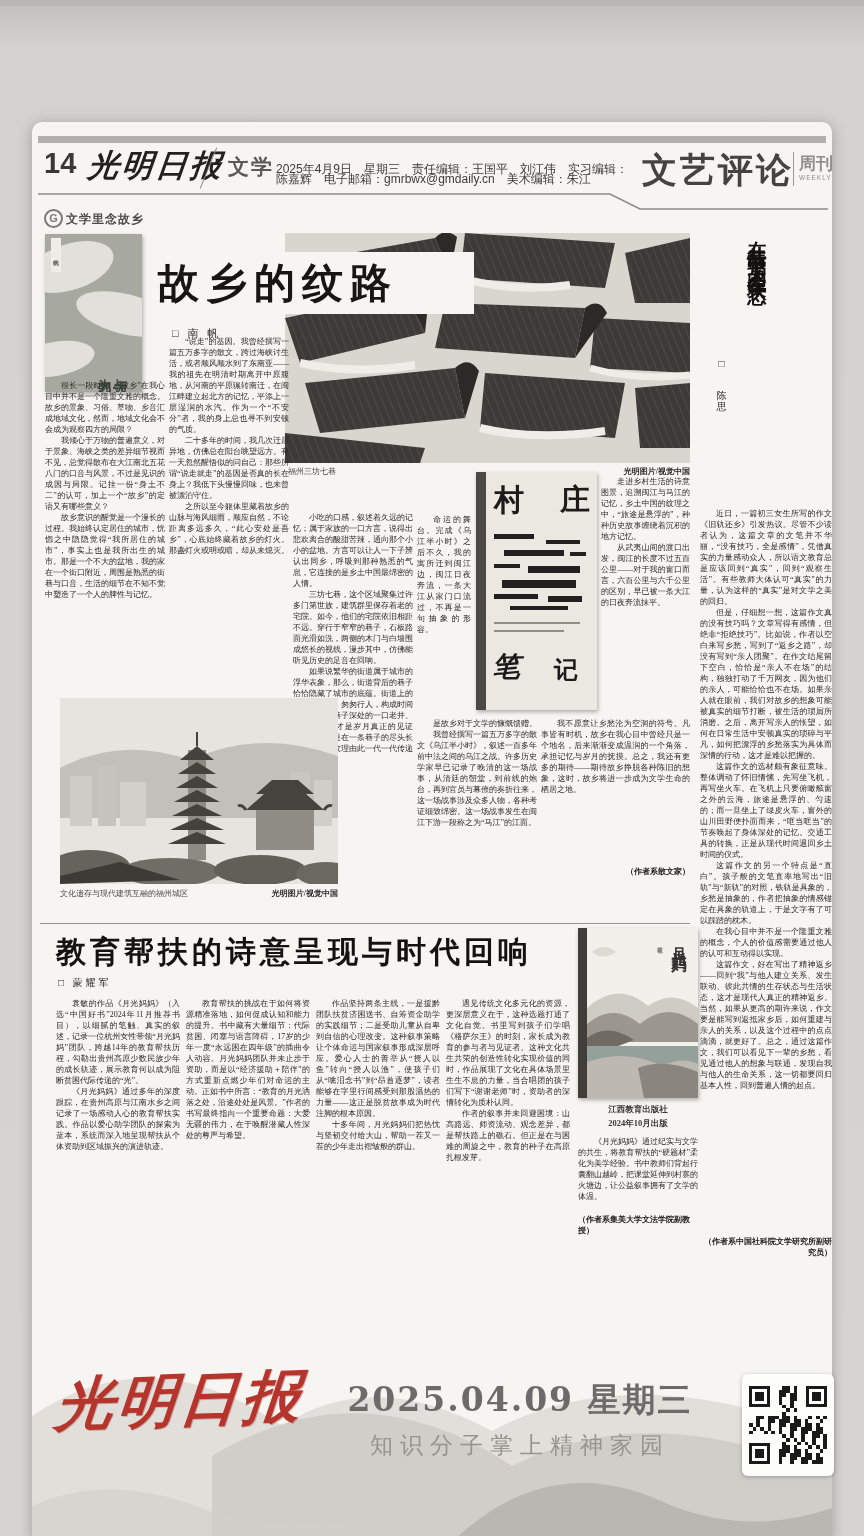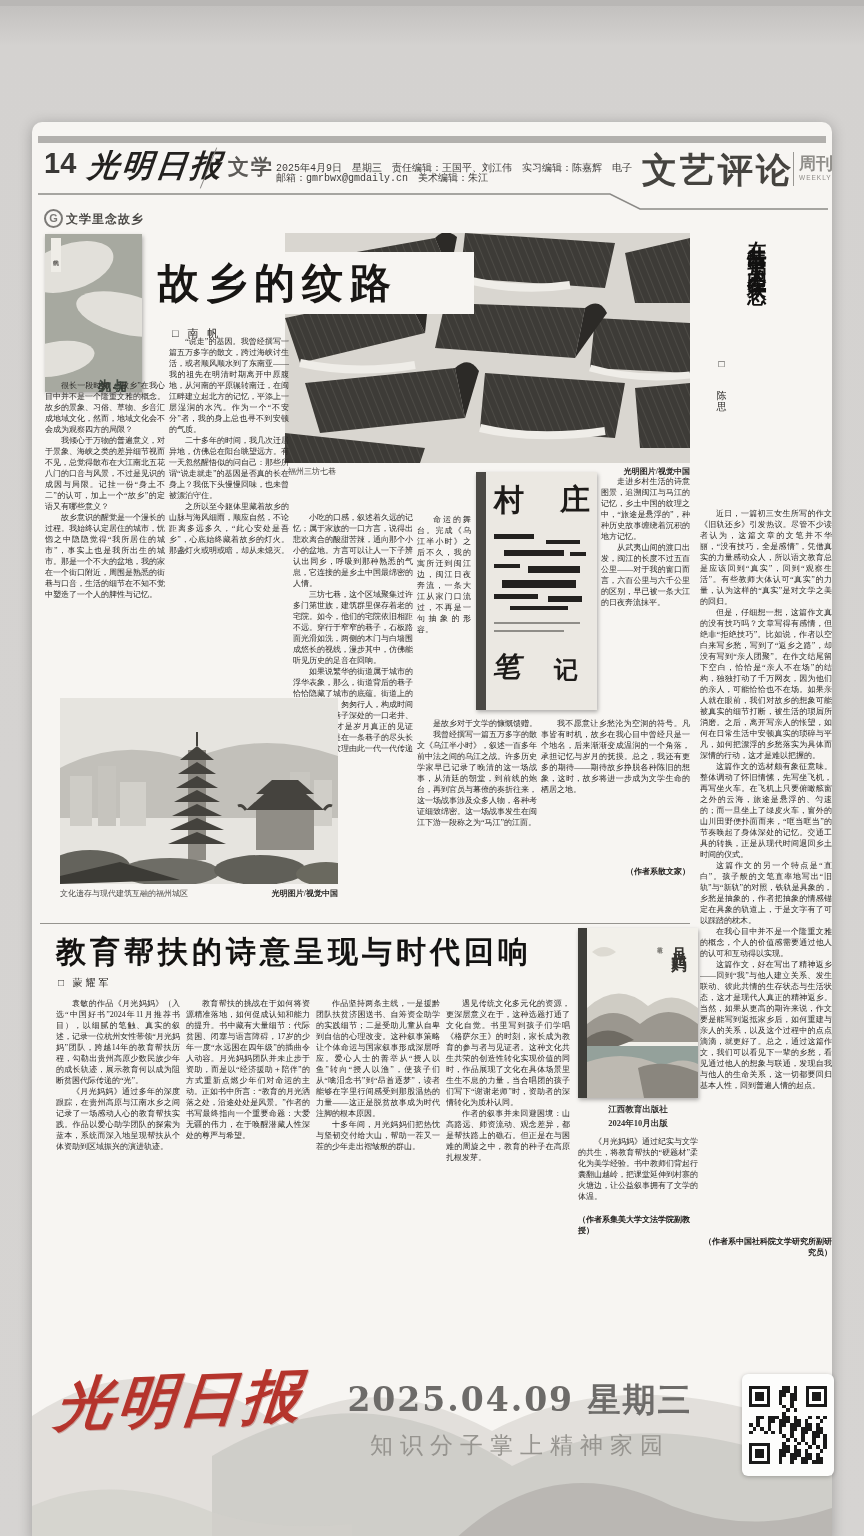--- a/index.html
+++ b/index.html
@@ -9,21 +9,21 @@
   .abs{position:absolute;}
   #page{left:32px;top:116px;width:800px;height:1420px;background:#f7f5f2;
     border-radius:10px 10px 0 0;box-shadow:0 2px 14px rgba(0,0,0,.25);}
   
   .toprule{left:38px;top:130px;width:788px;height:7px;background:#b2b0ad;}
   .pagenum{left:44px;top:141px;font-size:29px;font-weight:bold;color:#3a3836;font-family:"Liberation Sans",sans-serif;}
   .brand-black{left:88px;top:139px;font-size:31px;font-weight:bold;font-style:italic;color:#23211f;
     transform:skewX(-6deg);letter-spacing:3px;}
   .mast-slash{left:208px;top:140px;width:1px;height:44px;background:#8a8886;transform:rotate(22deg);}
   .section-lab{left:228px;top:147px;font-size:21px;font-weight:bold;color:#5c5a57;letter-spacing:2px;}
-  .mast-meta{left:276px;top:158px;width:360px;font-size:10px;color:#3d3b39;line-height:10px;font-family:Liberation Mono, monospace;}
+  .mast-meta{left:276px;top:158px;width:360px;font-size:12px;color:#3d3b39;line-height:10px;font-family:Liberation Sans, sans-serif;}
   .weekly-title{left:642px;top:141px;font-size:35px;font-weight:bold;color:#45433f;letter-spacing:3px;}
   .weekly-div{left:793px;top:146px;width:1px;height:34px;background:#9a9894;}
   .weekly-cn{left:799px;top:146px;font-size:17px;color:#8f8d89;font-weight:bold;}
   .weekly-en{left:799px;top:168px;font-size:6.5px;color:#8f8d89;letter-spacing:1px;font-family:"Liberation Sans",sans-serif;}
   .headrule-svg{left:38px;top:180px;}
   
   .badge-g{left:44px;top:203px;width:15px;height:15px;border:2px solid #7c7a77;border-radius:50%;
     color:#7c7a77;font-size:11px;font-weight:bold;text-align:center;line-height:15px;font-family:"Liberation Sans",sans-serif;}
   .badge-lab{left:66px;top:205px;font-size:12px;font-weight:bold;color:#4c4a47;letter-spacing:1px;}
   

